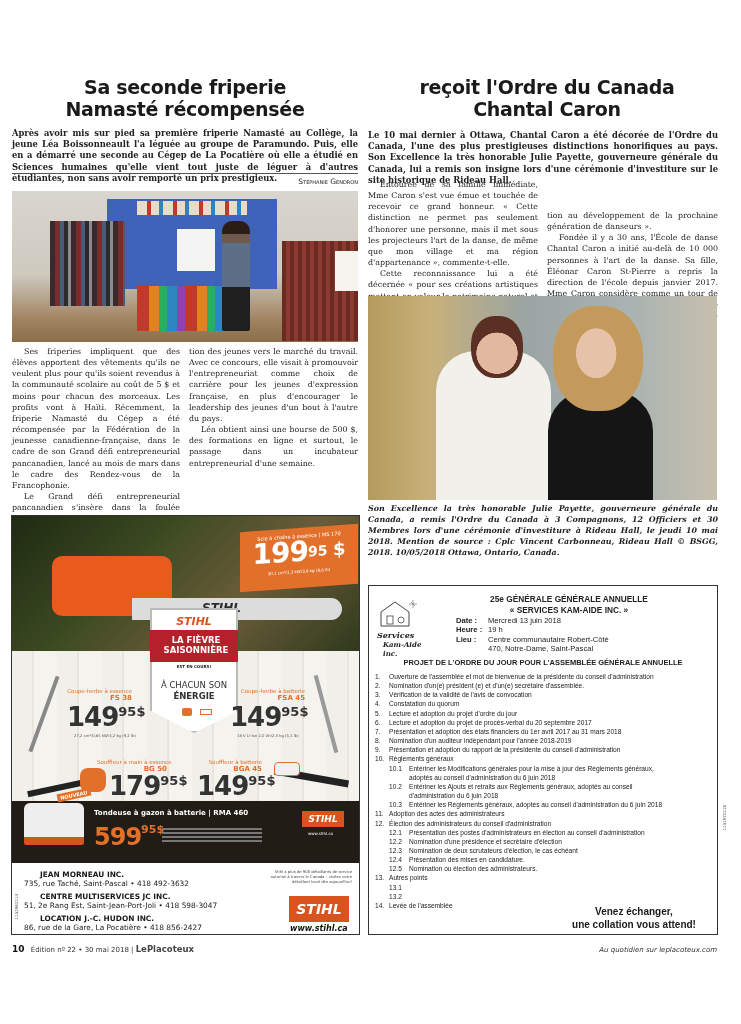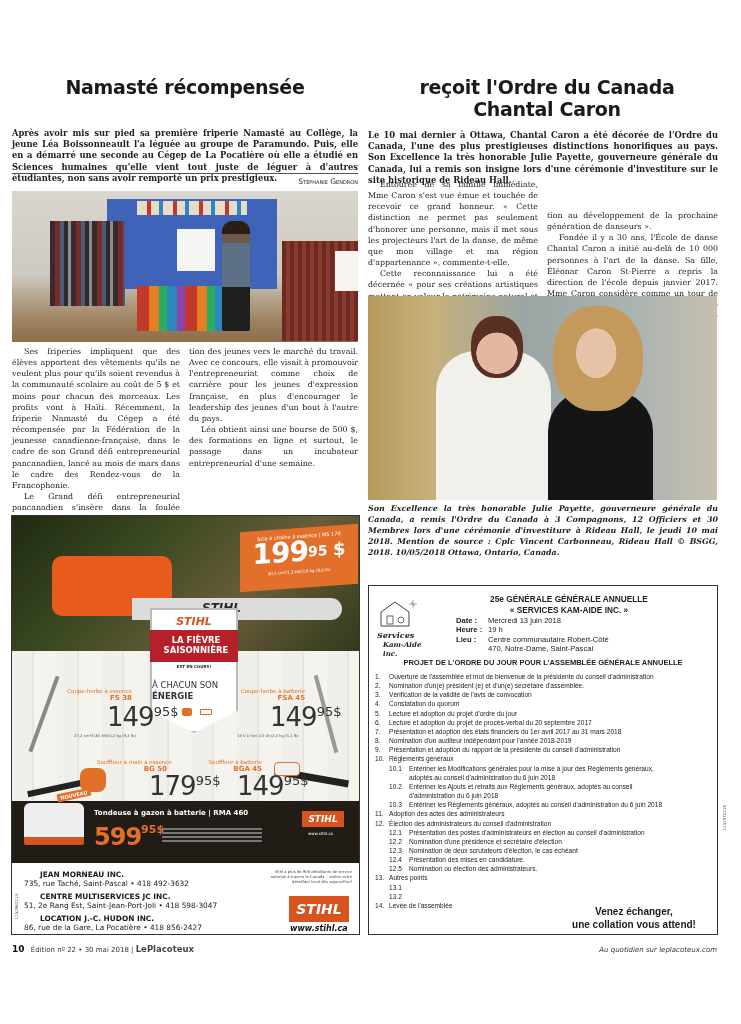--- a/index.html
+++ b/index.html
@@ -38,21 +38,21 @@
   .photo2 .p2h { position:absolute; left:185px; top:10px; width:90px; height:105px; background: radial-gradient(ellipse at 48% 45%, #e6c2a8 0 30%, #c39a5c 31% 100%); border-radius: 45%; }
 
   
   .stihl-ad { border: 1px solid #333; background:#fff; overflow: hidden; }
   .stihl-photo { position:absolute; left:0; top:0; width:100%; height:135px; background: linear-gradient(135deg,#1f2a12 0%, #3c4a22 35%, #6a5c3a 65%, #2f3a1c 100%); }
   .chainsaw-body { position:absolute; left:40px; top:40px; width:120px; height:60px; background:#e85b1d; border-radius: 10px; }
   .chainsaw-bar { position:absolute; left:120px; top:82px; width:210px; height:22px; background:#dcdcdc; border-radius: 0 12px 12px 0; }
   .stihl-text { font-family:"DejaVu Sans", sans-serif; font-weight:bold; font-style:italic; color:#2b2b2b; }
   .price-tag { position:absolute; background:#e2702a; color:#fff; font-family:"DejaVu Sans", sans-serif; transform: skewY(-4deg); }
   .wood { position:absolute; left:0; top:135px; width:100%; height:150px; background: repeating-linear-gradient(90deg,#f1efe9 0 20px,#e8e5dd 20px 22px,#f5f3ee 22px 45px); }
-  .price { font-family:"DejaVu Sans", sans-serif; font-weight:normal; color:#333; position:absolute; white-space: nowrap; margin-left: 40px; }
+  .price { font-family:"DejaVu Sans", sans-serif; font-weight:bold; color:#333; position:absolute; white-space: nowrap; }
   .price .big { font-size: 26px; letter-spacing: -1px; }
   .price .sup { font-size: 13px; vertical-align: top; position: relative; top: 2px; }
   .product-label { font-family:"DejaVu Sans", sans-serif; font-size: 5.5px; color:#e2702a; position:absolute; text-align:right; white-space: nowrap; }
   .product-label b { display:block; font-size: 7px; }
   .spec { font-family:"DejaVu Sans", sans-serif; font-size: 3.8px; color:#555; position:absolute; white-space: nowrap; }
   .badge-shield { position:absolute; left:138px; top:92px; width:88px; height:125px; background:#fff; border:2px solid #bbb; clip-path: polygon(0 0,100% 0,100% 82%,50% 100%,0 82%); }
   .ribbon { position:absolute; left:-6px; top:20px; width:100px; height:32px; background:#b5202b; color:#fff; font-family:"DejaVu Sans", sans-serif; font-weight:bold; font-size:8.5px; line-height:10px; text-align:center; padding-top:5px; }
   .dark-band { position:absolute; left:0; top:285px; width:100%; height:62px; background:#221c17; }
   .stihl-logo-box { background:#d9531e; color:#fff; font-family:"DejaVu Sans", sans-serif; font-weight:bold; font-style:italic; text-align:center; }
   .dealers { position:absolute; left:0; top:348px; width:100%; height:70px; background:#fff; }
@@ -73,20 +73,21 @@
   .footer { font-family:"DejaVu Sans", sans-serif; font-size:7px; color:#333; }
   .footer b { font-size: 9px; color:#111; margin-right: 4px; }
   .footer .brand { font-weight:bold; font-size:8.5px; color:#444; }
   .footer-right { font-family:"DejaVu Sans", sans-serif; font-style:italic; font-size:7px; color:#333; text-align:right; }
   .vert-code { font-family:"DejaVu Sans", sans-serif; font-size:4px; color:#555; writing-mode: vertical-rl; transform: rotate(180deg); }
 </style>
 </head>
 <body>
 
 <div class="abs headline" style="left:12px; top:76px; width:346px;">
+  <div>Sa seconde friperie</div>
   <div>Namasté récompensée</div>
 </div>
 <div class="abs lede" style="left:12px; top:128px; width:346px;">Après avoir mis sur pied sa première friperie Namasté au Collège, la jeune Léa Boissonneault l'a léguée au groupe de Paramundo. Puis, elle en a démarré une seconde au Cégep de La Pocatière où elle a étudié en Sciences humaines qu'elle vient tout juste de léguer à d'autres étudiantes, non sans avoir remporté un prix prestigieux.</div>
 <div class="abs byline-rule" style="left:12px; top:173px; width:346px;"></div>
 <div class="abs byline" style="left:12px; top:177px; width:346px;">Stéphanie Gendron</div>
 
 <div class="abs photo1" style="left:12px; top:191px; width:346px; height:151px;">
   <div class="board"></div>
   <div class="banner"></div>
   <div class="poster"></div>
@@ -147,21 +148,21 @@
 
   <div class="wood"></div>
 
   <div class="badge-shield">
     <div class="stihl-text" style="color:#d9531e; text-align:center; font-size:11px; margin-top:5px;">STIHL</div>
     <div class="ribbon">
       <div>LA FIÈVRE</div>
       <div>SAISONNIÈRE</div>
     </div>
     <div style="position:absolute; top:54px; width:100%; text-align:center; font-family:'DejaVu Sans',sans-serif; font-size:4px; font-weight:bold;">EST EN COURS!</div>
-    <div style="position:absolute; top:70px; width:100%; text-align:left; font-family:'DejaVu Sans',sans-serif; font-size:8.5px; line-height:11px; color:#333;">
+    <div style="position:absolute; top:70px; width:100%; text-align:center; font-family:'DejaVu Sans',sans-serif; font-size:8.5px; line-height:11px; color:#333;">
       <div>À CHACUN SON</div>
       <div style="font-weight:bold;">ÉNERGIE</div>
     </div>
     <div style="position:absolute; left:30px; top:98px; width:10px; height:8px; background:#e2702a; border-radius:2px;"></div>
     <div style="position:absolute; left:48px; top:99px; width:12px; height:6px; border:1.5px solid #e2702a;"></div>
   </div>
 
   <div style="position:absolute; left:30px; top:158px; width:4px; height:80px; background:#888; transform:rotate(20deg);"></div>
   <div class="product-label" style="left:55px; top:172px; width:65px;">
     <span>Coupe-herbe à essence</span>

